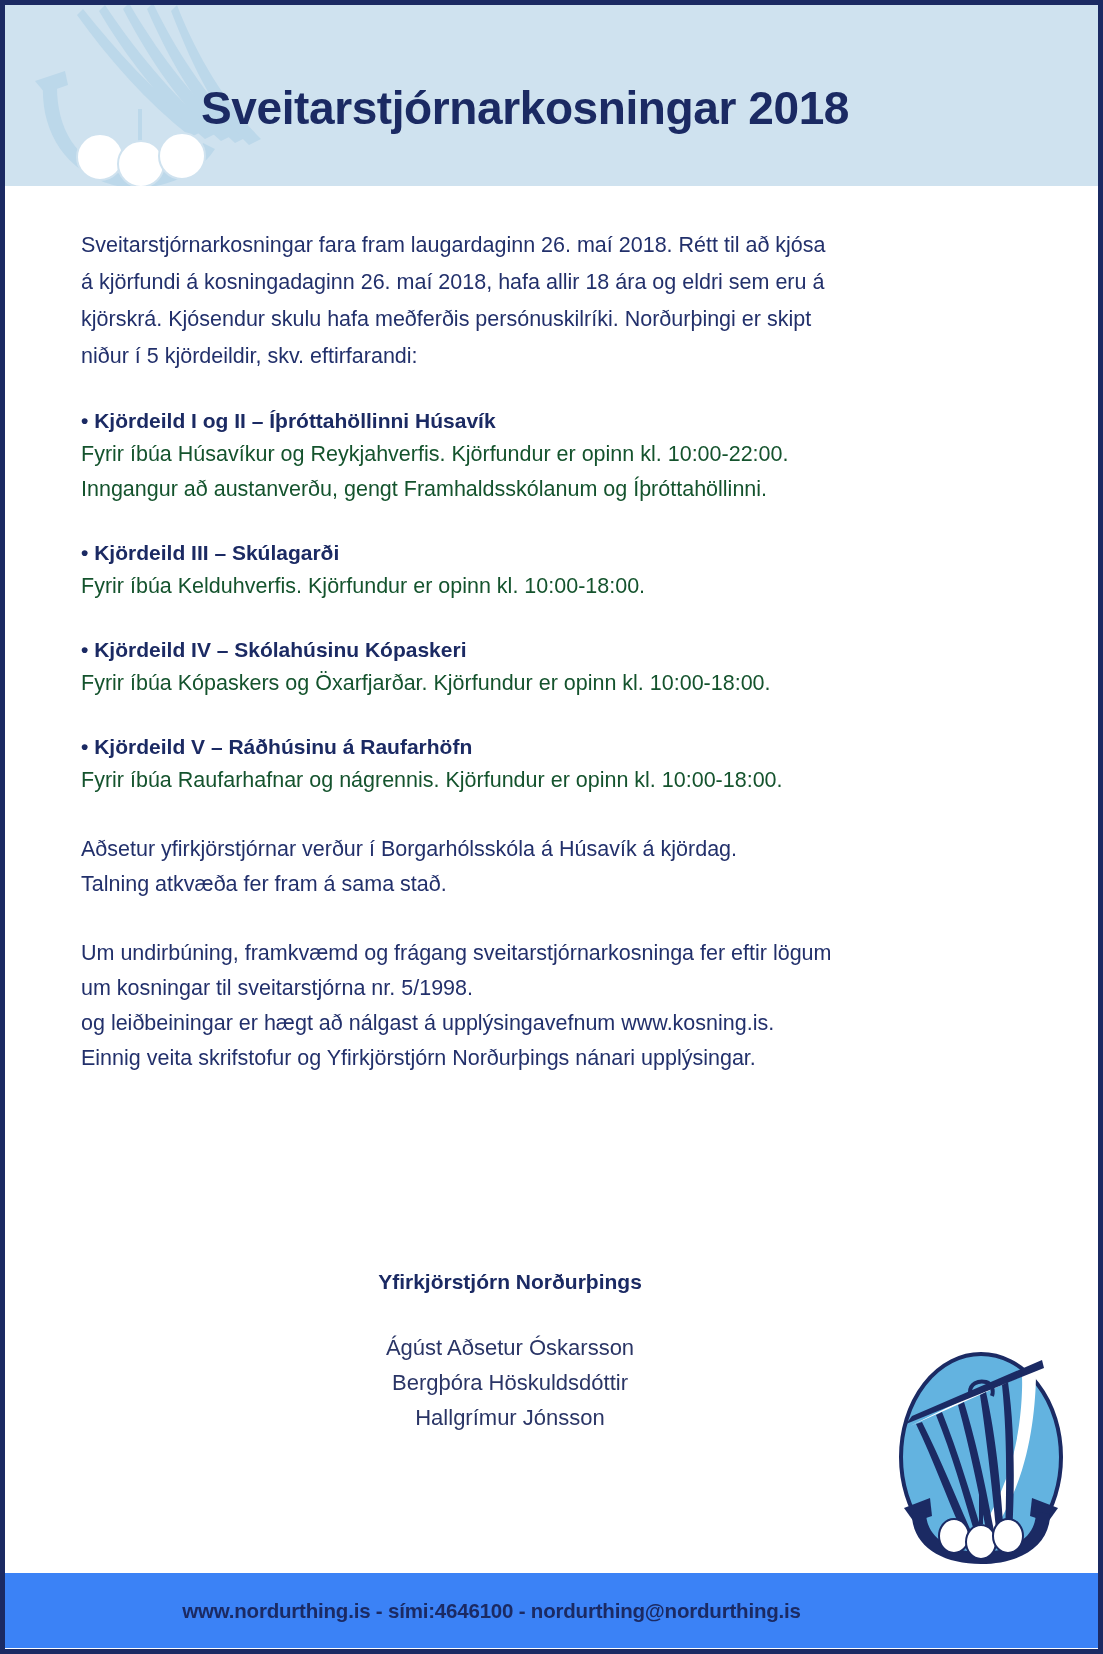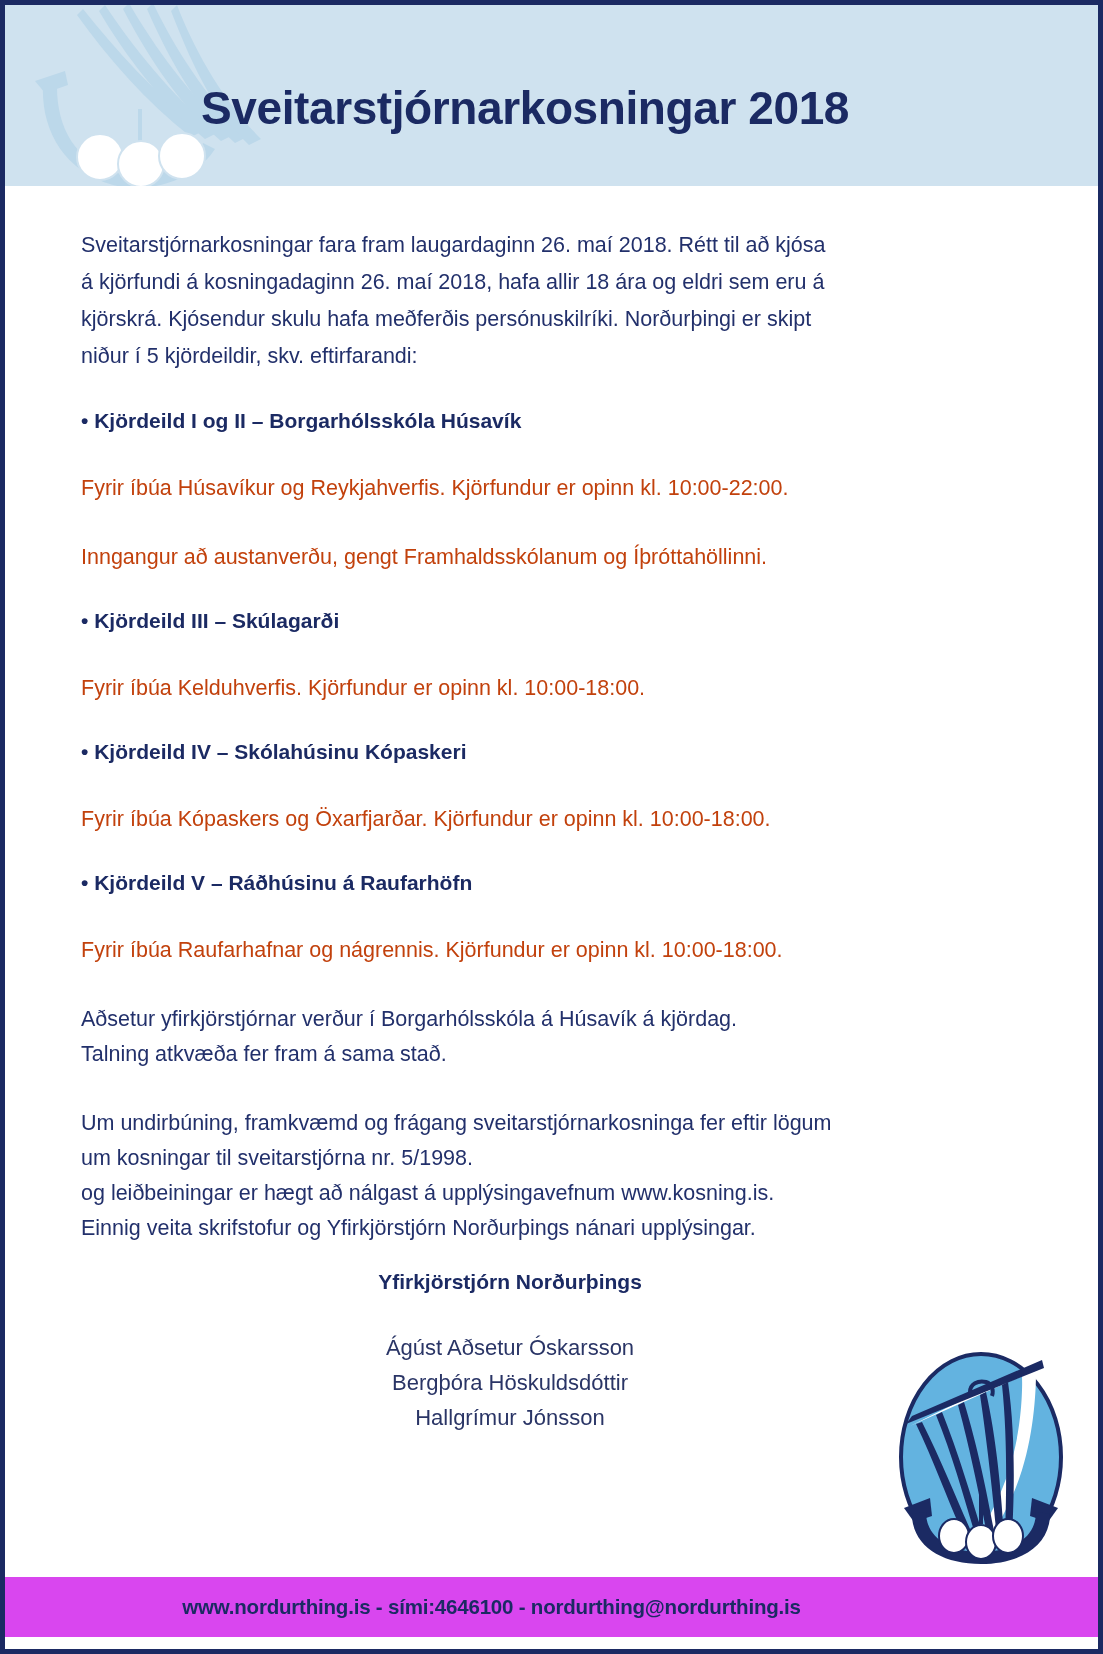--- a/index.html
+++ b/index.html
@@ -67,23 +67,22 @@
   .section-title {
     font-size: 21px;
     font-weight: bold;
     color: #1b2a63;
     line-height: 32px;
     white-space: nowrap;
   }
   .section-line {
     font-size: 21.5px;
     line-height: 35px;
-    color: #c2410c;
-    white-space: nowrap;
-    margin-top: 34px;
+    color: #14532d;
+    white-space: nowrap;
   }
 
   .para {
     margin-top: 34px;
   }
   .para div {
     font-size: 21.5px;
     line-height: 35px;
     color: #22306b;
     white-space: nowrap;
@@ -116,24 +115,24 @@
     right: 22px;
     bottom: 84px;
     width: 190px;
     height: 215px;
   }
 
   
   .footer {
     position: absolute;
     left: 0;
-    bottom: 12px;
+    bottom: 1px;
     width: 100%;
-    height: 60px;
-    background: #d946ef;
+    height: 75px;
+    background: #3b82f6;
     display: flex;
     align-items: center;
     justify-content: center;
   }
   .footer-text {
     font-size: 20.5px;
     font-weight: bold;
     color: #1b2a63;
     letter-spacing: -0.2px;
     margin-left: -120px;
@@ -176,21 +175,21 @@
     <div class="intro">
       <div>Sveitarstjórnarkosningar fara fram laugardaginn 26. maí 2018. Rétt til að kjósa</div>
       <div>á kjörfundi á kosningadaginn 26. maí 2018, hafa allir 18 ára og eldri sem eru á</div>
       <div>kjörskrá. Kjósendur skulu hafa meðferðis persónuskilríki. Norðurþingi er skipt</div>
       <div>niður í 5 kjördeildir, skv. eftirfarandi:</div>
     </div>
 
     <div class="section">
       <div class="section-title">
         <span>•</span>
-        <span>Kjördeild I og II – Borgarhólsskóla Húsavík</span>
+        <span>Kjördeild I og II – Íþróttahöllinni Húsavík</span>
       </div>
       <div class="section-line">Fyrir íbúa Húsavíkur og Reykjahverfis. Kjörfundur er opinn kl. 10:00-22:00.</div>
       <div class="section-line">Inngangur að austanverðu, gengt Framhaldsskólanum og Íþróttahöllinni.</div>
     </div>
 
     <div class="section">
       <div class="section-title">
         <span>•</span>
         <span>Kjördeild III – Skúlagarði</span>
       </div>

